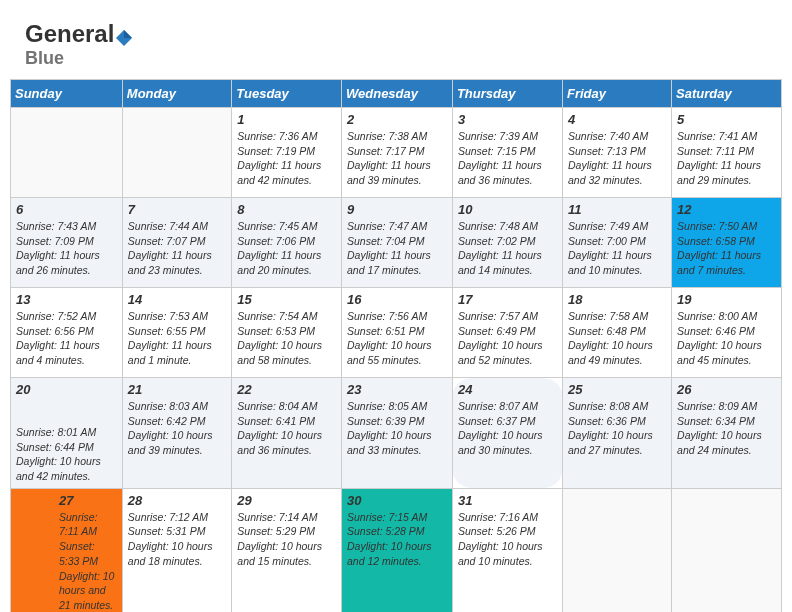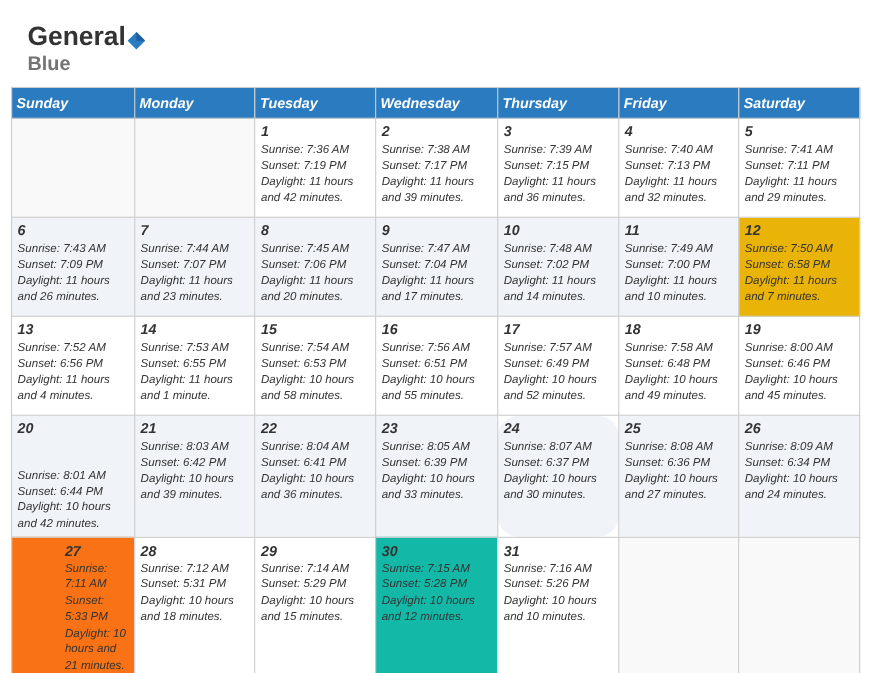--- a/index.html
+++ b/index.html
@@ -174,21 +174,21 @@
           <div class="day-info" style="white-space: pre-line;">Sunrise: 7:48 AM
 Sunset: 7:02 PM
 Daylight: 11 hours and 14 minutes.</div>
         </td>
         <td style="background-color: rgb(240, 244, 248);">
           <div class="day-number">11</div>
           <div class="day-info" style="white-space: pre-line;">Sunrise: 7:49 AM
 Sunset: 7:00 PM
 Daylight: 11 hours and 10 minutes.</div>
         </td>
-        <td style="background-color: #eab308;">
+        <td style="background-color: #0ea5e9;">
           <div class="day-number">12</div>
           <div class="day-info" style="white-space: pre-line;">Sunrise: 7:50 AM
 Sunset: 6:58 PM
 Daylight: 11 hours and 7 minutes.</div>
         </td>
       </tr>
       <tr>
         <td style="background-color: rgb(255, 255, 255);">
           <div class="day-number">13</div>
           <div class="day-info" style="white-space: pre-line;">Sunrise: 7:52 AM

